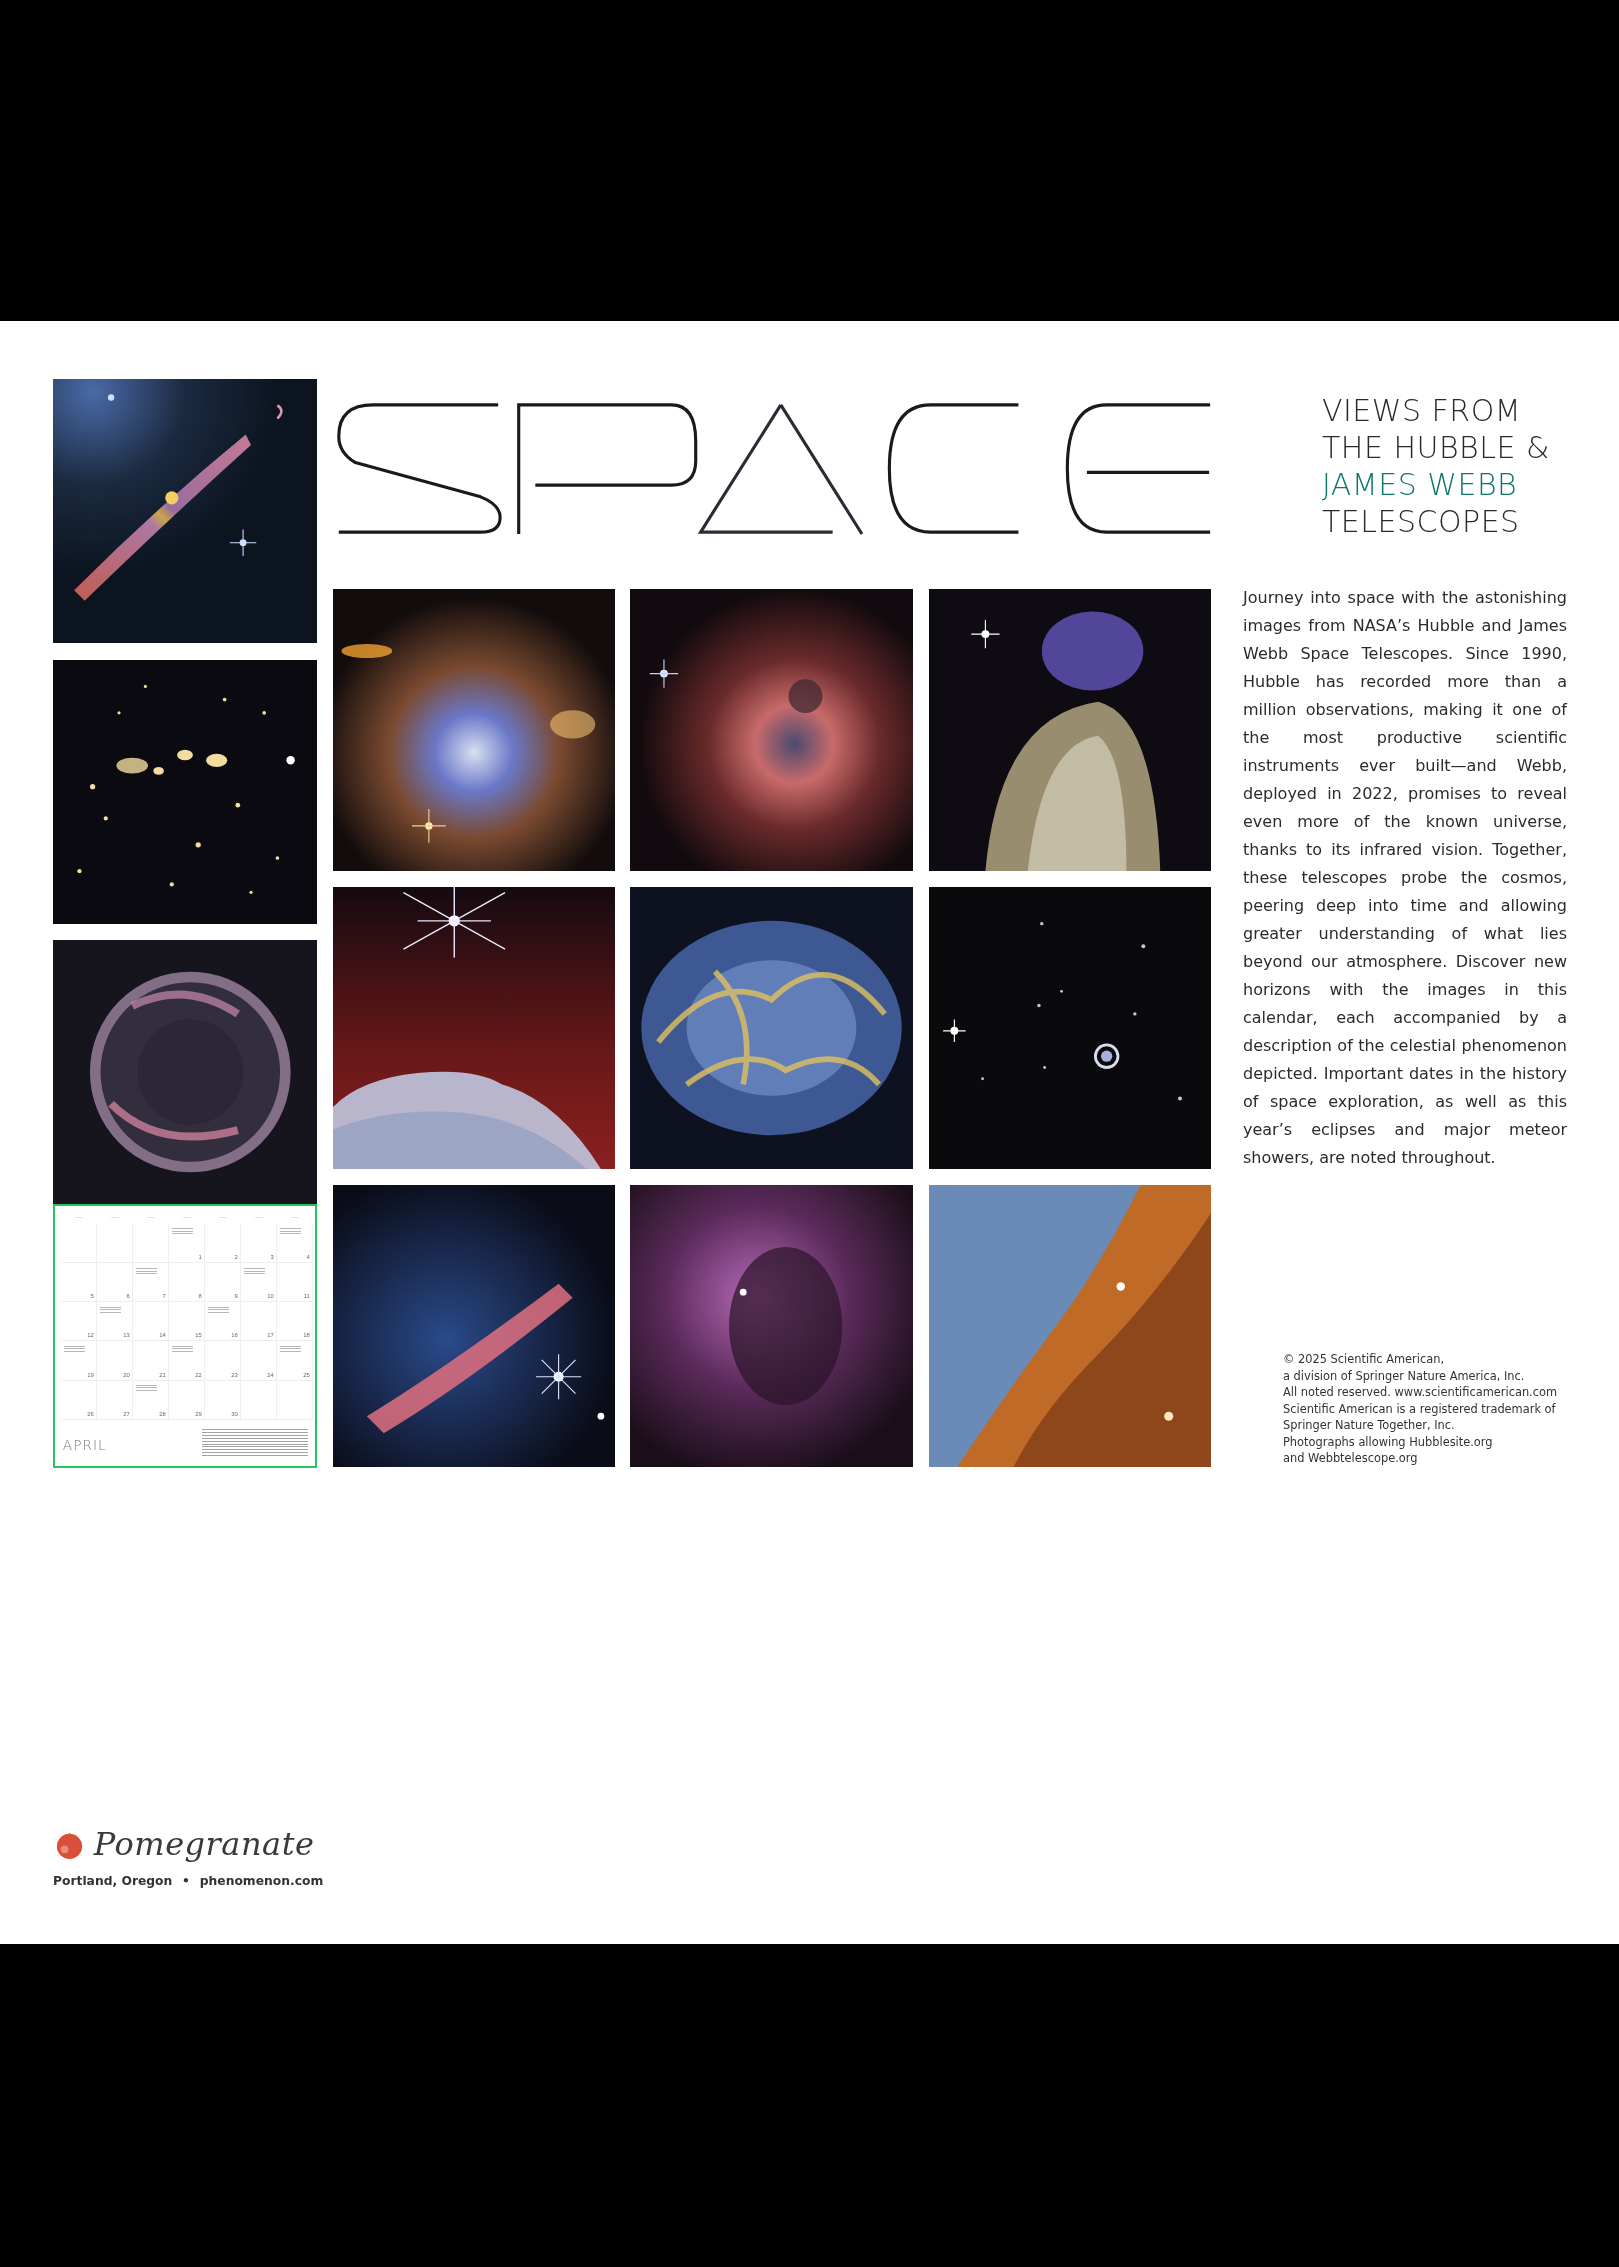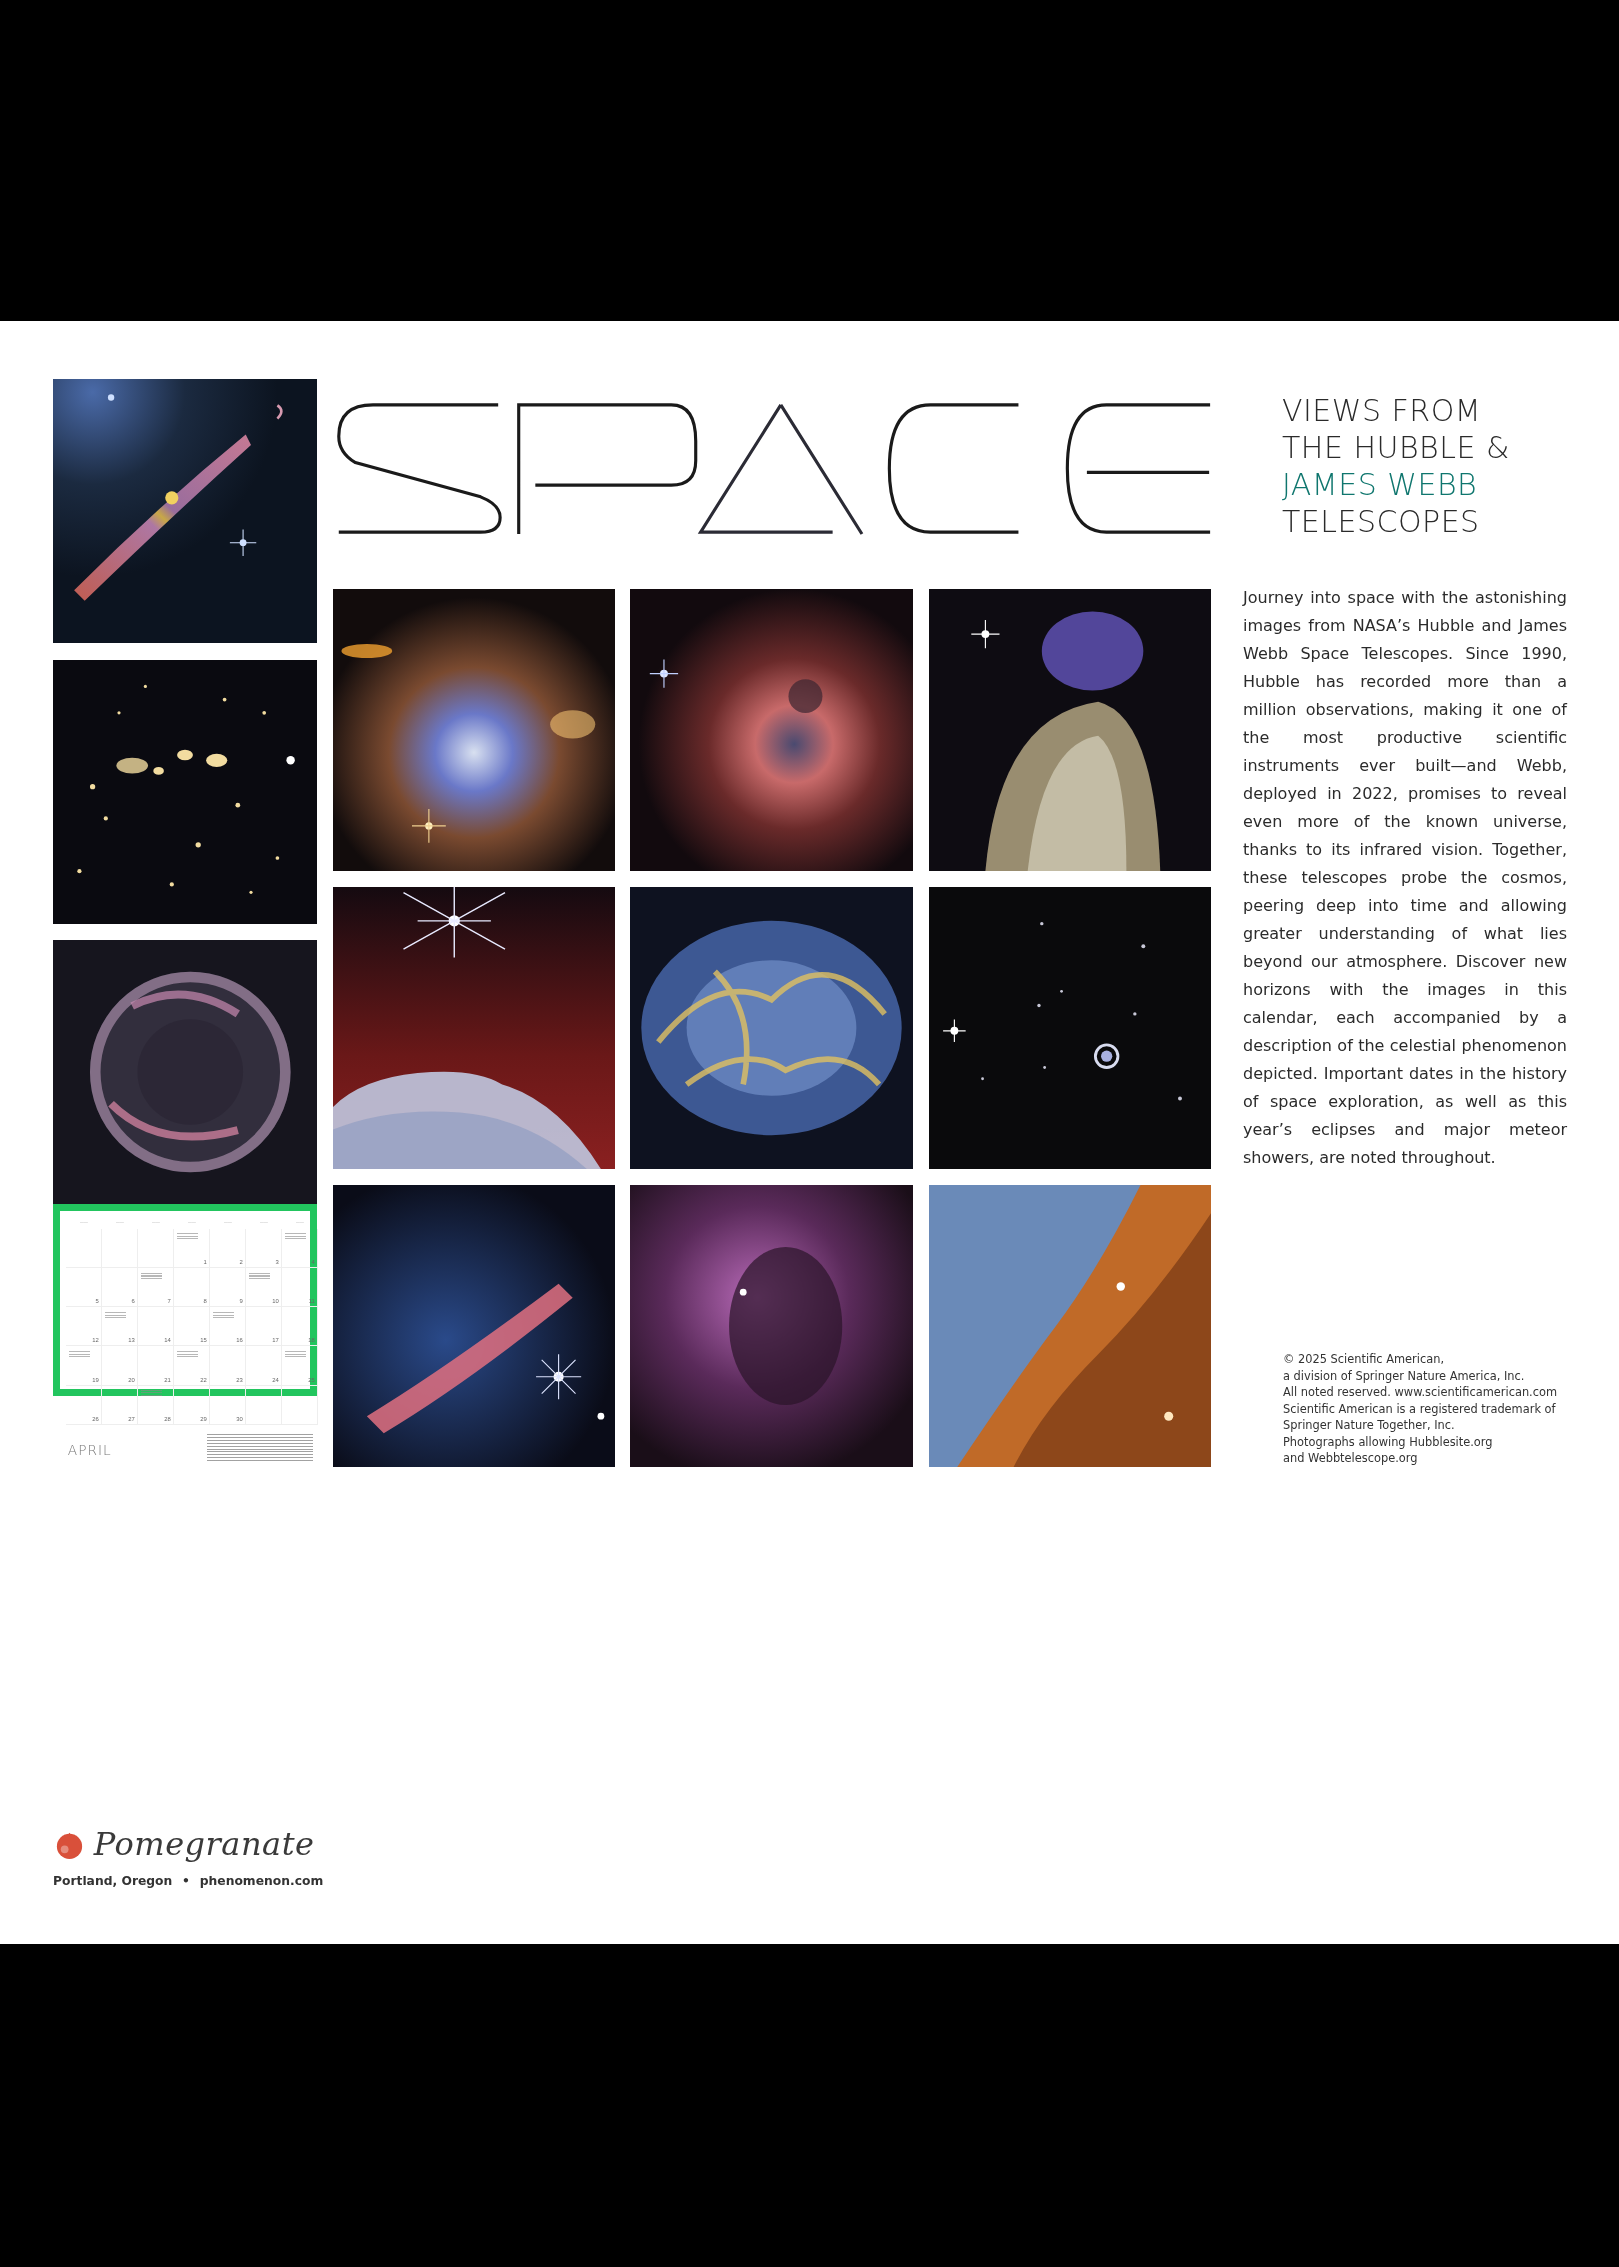--- a/index.html
+++ b/index.html
@@ -2,31 +2,31 @@
 <html><head>
 <meta charset="utf-8">
 <style>
   html,body{margin:0;padding:0;}
   body{width:1619px;height:2267px;background:#000;position:relative;overflow:hidden;font-family:"Liberation Sans",sans-serif;}
   .page{position:absolute;left:0;top:321px;width:1619px;height:1623px;background:#fff;}
   .img{position:absolute;overflow:hidden;background:#0b0d14;}
   .img svg{display:block;width:100%;height:100%;}
   .space-title{position:absolute;left:333px;top:402px;width:878px;height:133px;}
   .subtitle{position:absolute;left:1282px;top:392px;width:294px;font-family:"DejaVu Sans",sans-serif;font-size:30px;line-height:37px;color:#2a2a2a;letter-spacing:0.5px;font-weight:300;}
-  .subtitle span{display:block;}
+  .subtitle span{display:block;margin-left:40px;}
   .subtitle .accent{color:#0f766e;}
   .body-text{position:absolute;left:1243px;top:584px;width:324px;font-family:"DejaVu Sans",sans-serif;font-size:16px;line-height:28px;color:#2b2b2b;text-align:justify;}
   .credits{position:absolute;left:1283px;top:1351px;width:333px;font-family:"DejaVu Sans",sans-serif;font-size:11.4px;line-height:16.5px;color:#333;}
   .credits div{white-space:nowrap;}
   .logo{position:absolute;left:53px;top:1825px;display:flex;align-items:center;}
   .logo-name{font-family:"DejaVu Serif",serif;font-style:italic;font-size:32px;color:#3a3a3a;margin-left:7.8px;letter-spacing:0.5px;text-align:right;}
   .logo-sub{position:absolute;left:53px;top:1874px;font-family:"DejaVu Sans",sans-serif;font-size:12.3px;font-weight:bold;color:#333;white-space:nowrap;}
   .logo-sub .dot{margin:0 9.8px;}
   
-  .cal{position:absolute;left:53px;top:1204px;width:264px;height:192px;background:#fff;border:7px solid #22c55e;box-sizing:border-box;}
+  .cal{position:absolute;left:53px;top:1204px;width:264px;height:264px;background:#fff;border:2px solid #22c55e;box-sizing:border-box;}
   .cal-grid{position:absolute;left:5.9px;top:7.8px;width:252px;height:206px;display:grid;grid-template-columns:repeat(7,1fr);grid-template-rows:9.8px repeat(5,1fr);}
   .cal-cell{border-right:1px solid #eee;border-bottom:1px solid #eee;position:relative;font-size:5.4px;color:#777;}
   .cal-head{font-size:3.9px;color:#999;text-align:center;border:none;}
   .cal-num{position:absolute;right:2px;bottom:2px;font-size:5.9px;color:#666;}
   .cal-note{position:absolute;left:2.9px;top:4.9px;width:21.6px;height:5.9px;background:repeating-linear-gradient(#888 0 1px,transparent 1px 2.5px);opacity:.6;}
   .cal-month{position:absolute;left:7.8px;top:231px;font-family:"DejaVu Sans",sans-serif;font-size:13.7px;letter-spacing:1px;color:#777;font-weight:200;}
   .cal-blurb{position:absolute;left:147px;top:223px;width:106px;height:29px;background:repeating-linear-gradient(#555 0 1px,transparent 1px 2.9px);opacity:.55;}
 </style>
 </head>
 <body>

